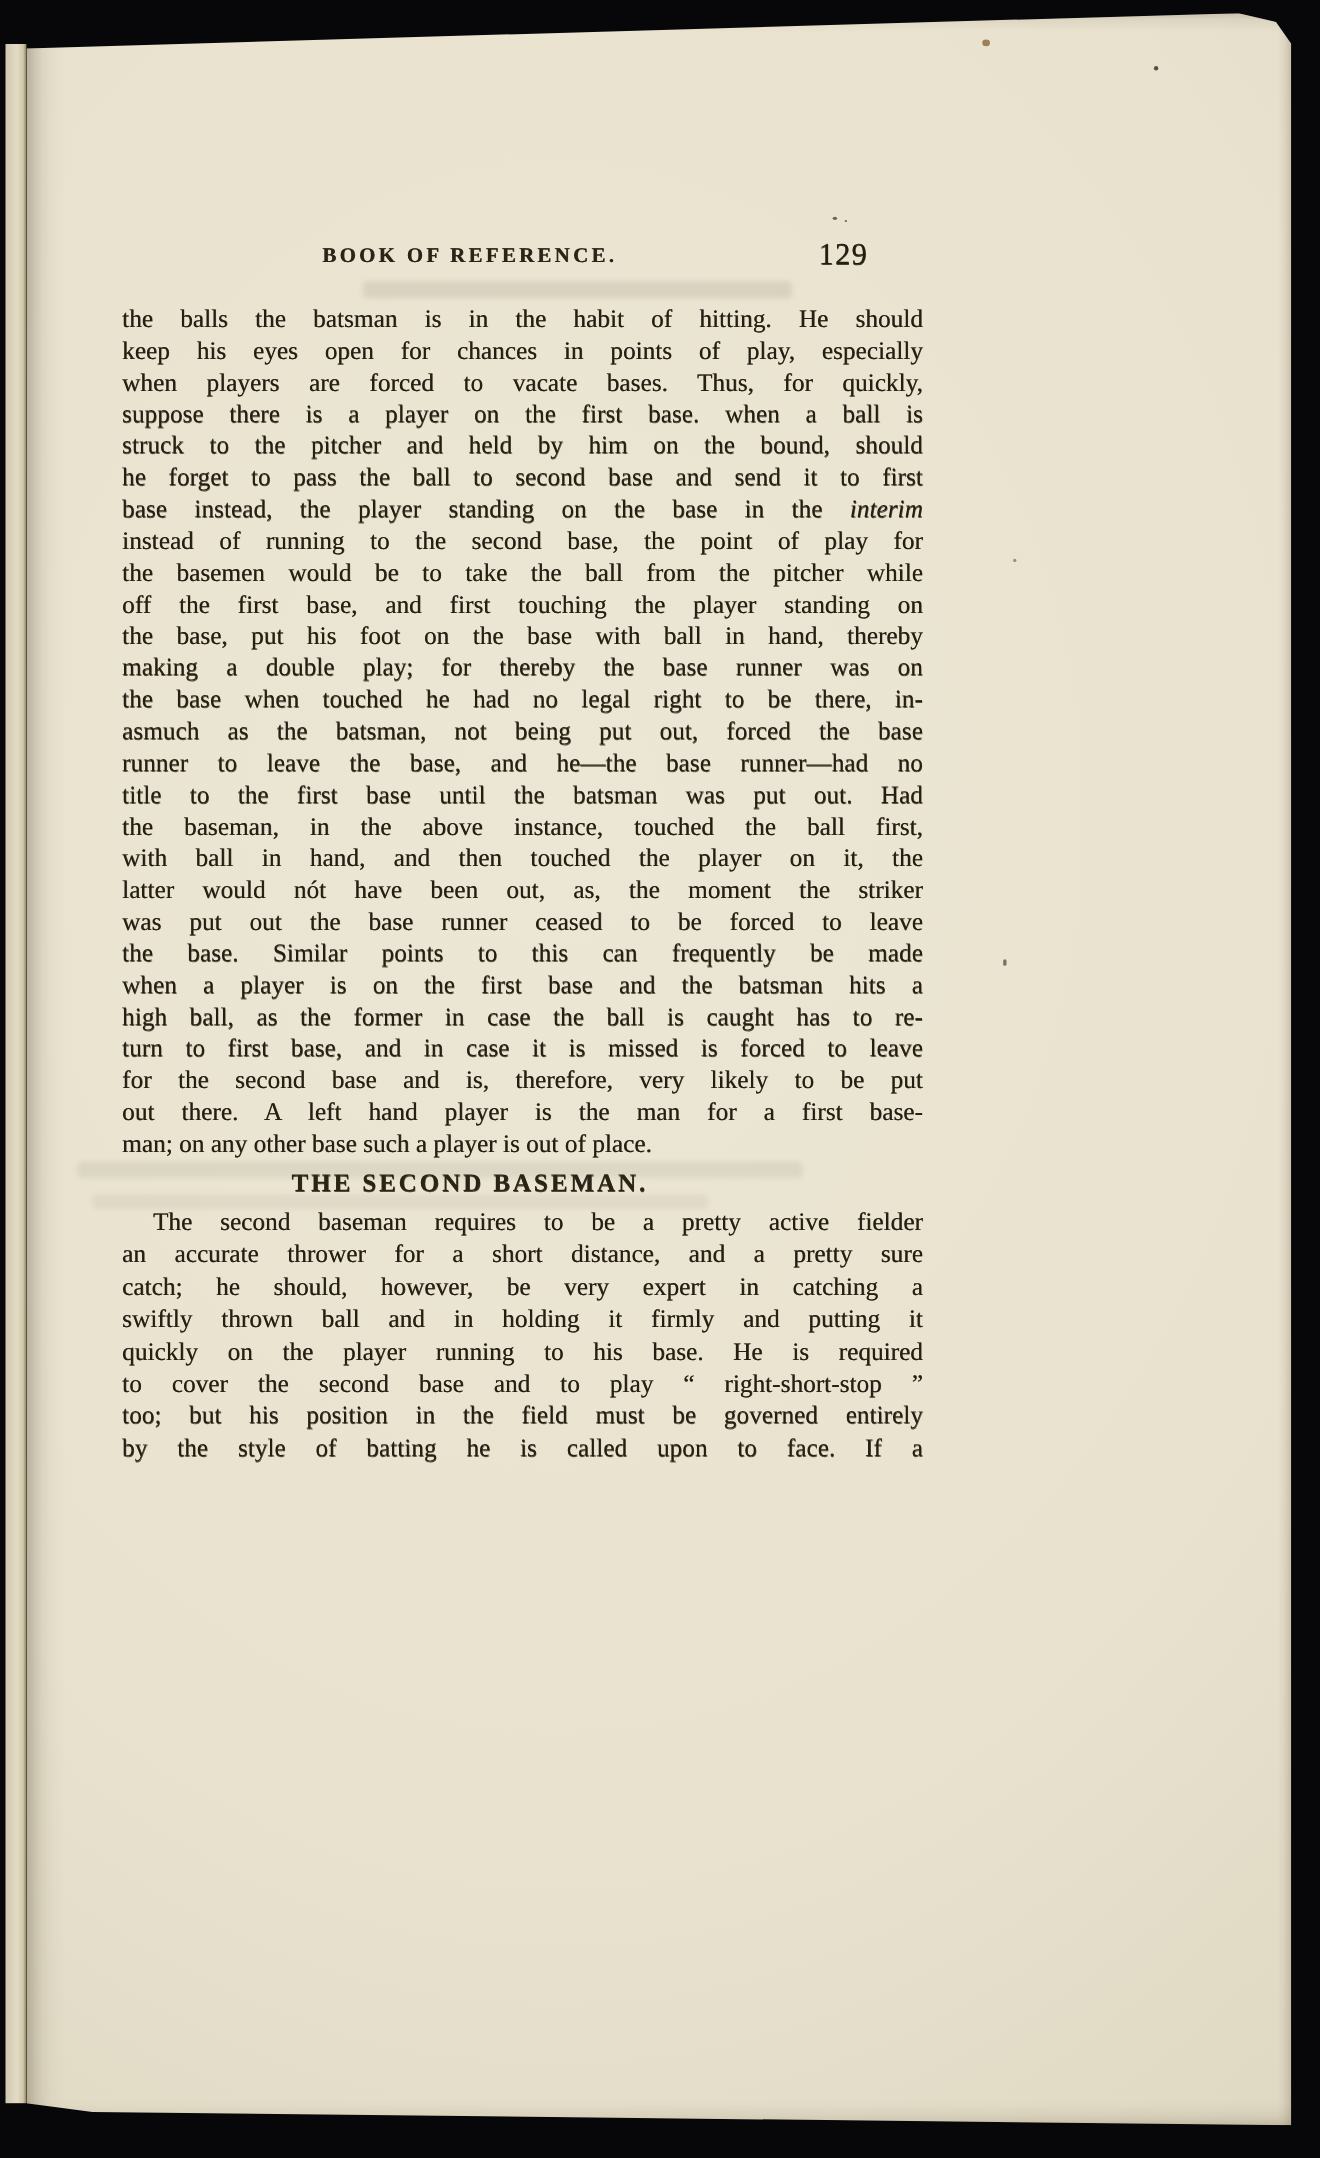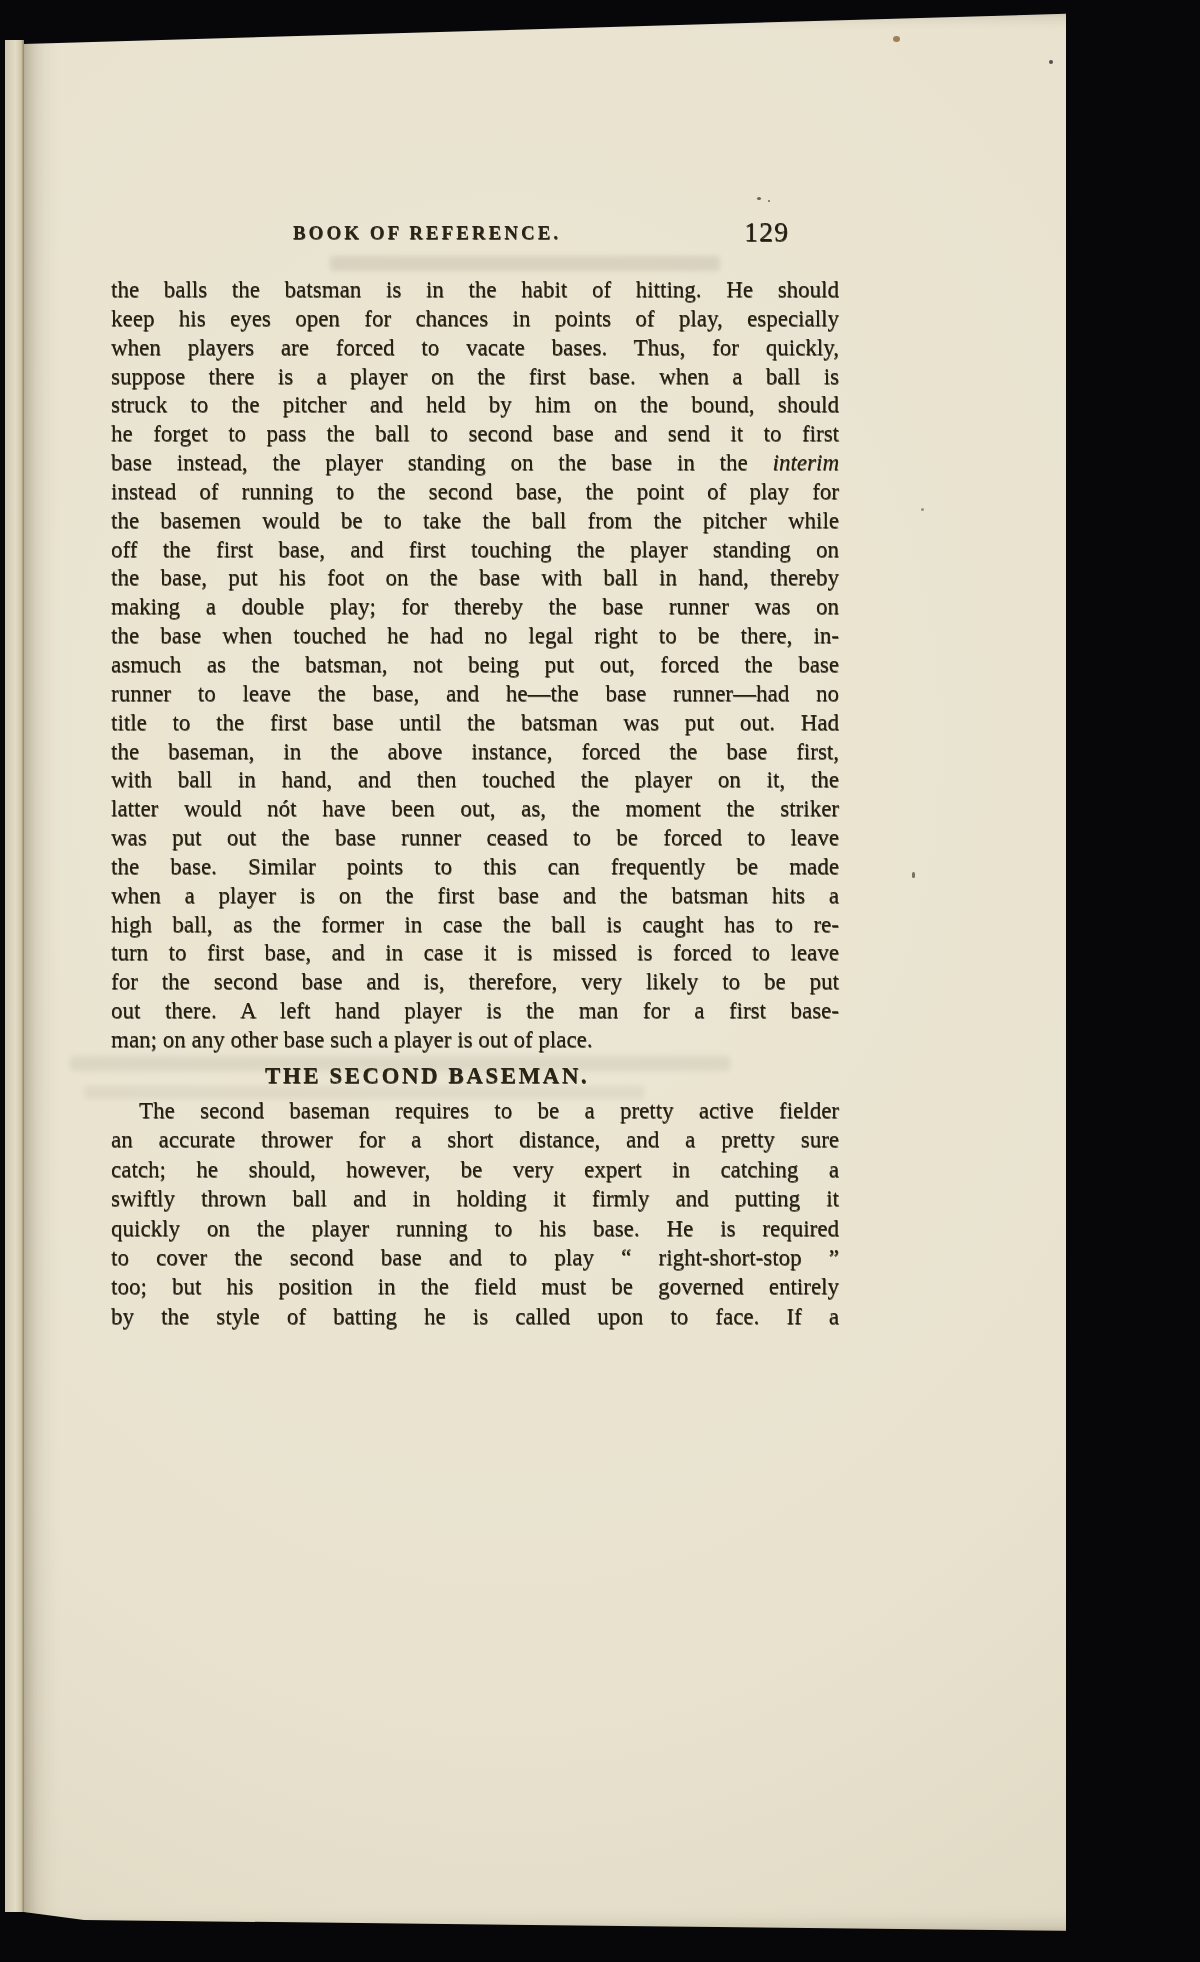--- a/index.html
+++ b/index.html
@@ -1,17 +1,17 @@
 <!DOCTYPE html>
 <html><head>
 <meta charset="utf-8">
 <style>
   html,body{margin:0;padding:0;background:#07070a;}
   #canvas{
-    position:relative;width:1066px;height:1962px;overflow:hidden;
+    position:relative;width:1200px;height:1962px;overflow:hidden;
     background:#07070a;font-family:"Liberation Serif", serif;
   }
   
   .under-page{
     position:absolute;left:5px;top:40px;width:19px;height:1872px;
     background:linear-gradient(to right,#cfc7b0 0%,#e2dbc6 55%,#cfc5a8 85%,#8d815f 100%);
   }
   
   .page{
     position:absolute;left:24px;top:10px;width:1150px;height:1924px;
@@ -91,21 +91,21 @@
         <div class="line"><span>base instead, the player standing on the base in the</span> <em>interim</em></div>
         <div class="line">instead of running to the second base, the point of play for</div>
         <div class="line">the basemen would be to take the ball from the pitcher while</div>
         <div class="line">off the first base, and first touching the player standing on</div>
         <div class="line">the base, put his foot on the base with ball in hand, thereby</div>
         <div class="line">making a double play; for thereby the base runner was on</div>
         <div class="line">the base when touched he had no legal right to be there, in-</div>
         <div class="line">asmuch as the batsman, not being put out, forced the base</div>
         <div class="line">runner to leave the base, and he—the base runner—had no</div>
         <div class="line">title to the first base until the batsman was put out.  Had</div>
-        <div class="line">the baseman, in the above instance, forced the base first,</div>
+        <div class="line">the baseman, in the above instance, touched the ball first,</div>
         <div class="line">with ball in hand, and then touched the player on it, the</div>
         <div class="line">latter would nót have been out, as, the moment the striker</div>
         <div class="line">was put out the base runner ceased to be forced to leave</div>
         <div class="line">the base.  Similar points to this can frequently be made</div>
         <div class="line">when a player is on the first base and the batsman hits a</div>
         <div class="line">high ball, as the former in case the ball is caught has to re-</div>
         <div class="line">turn to first base, and in case it is missed is forced to leave</div>
         <div class="line">for the second base and is, therefore, very likely to be put</div>
         <div class="line">out there.  A left hand player is the man for a first base-</div>
         <div class="line flush">man; on any other base such a player is out of place.</div>

